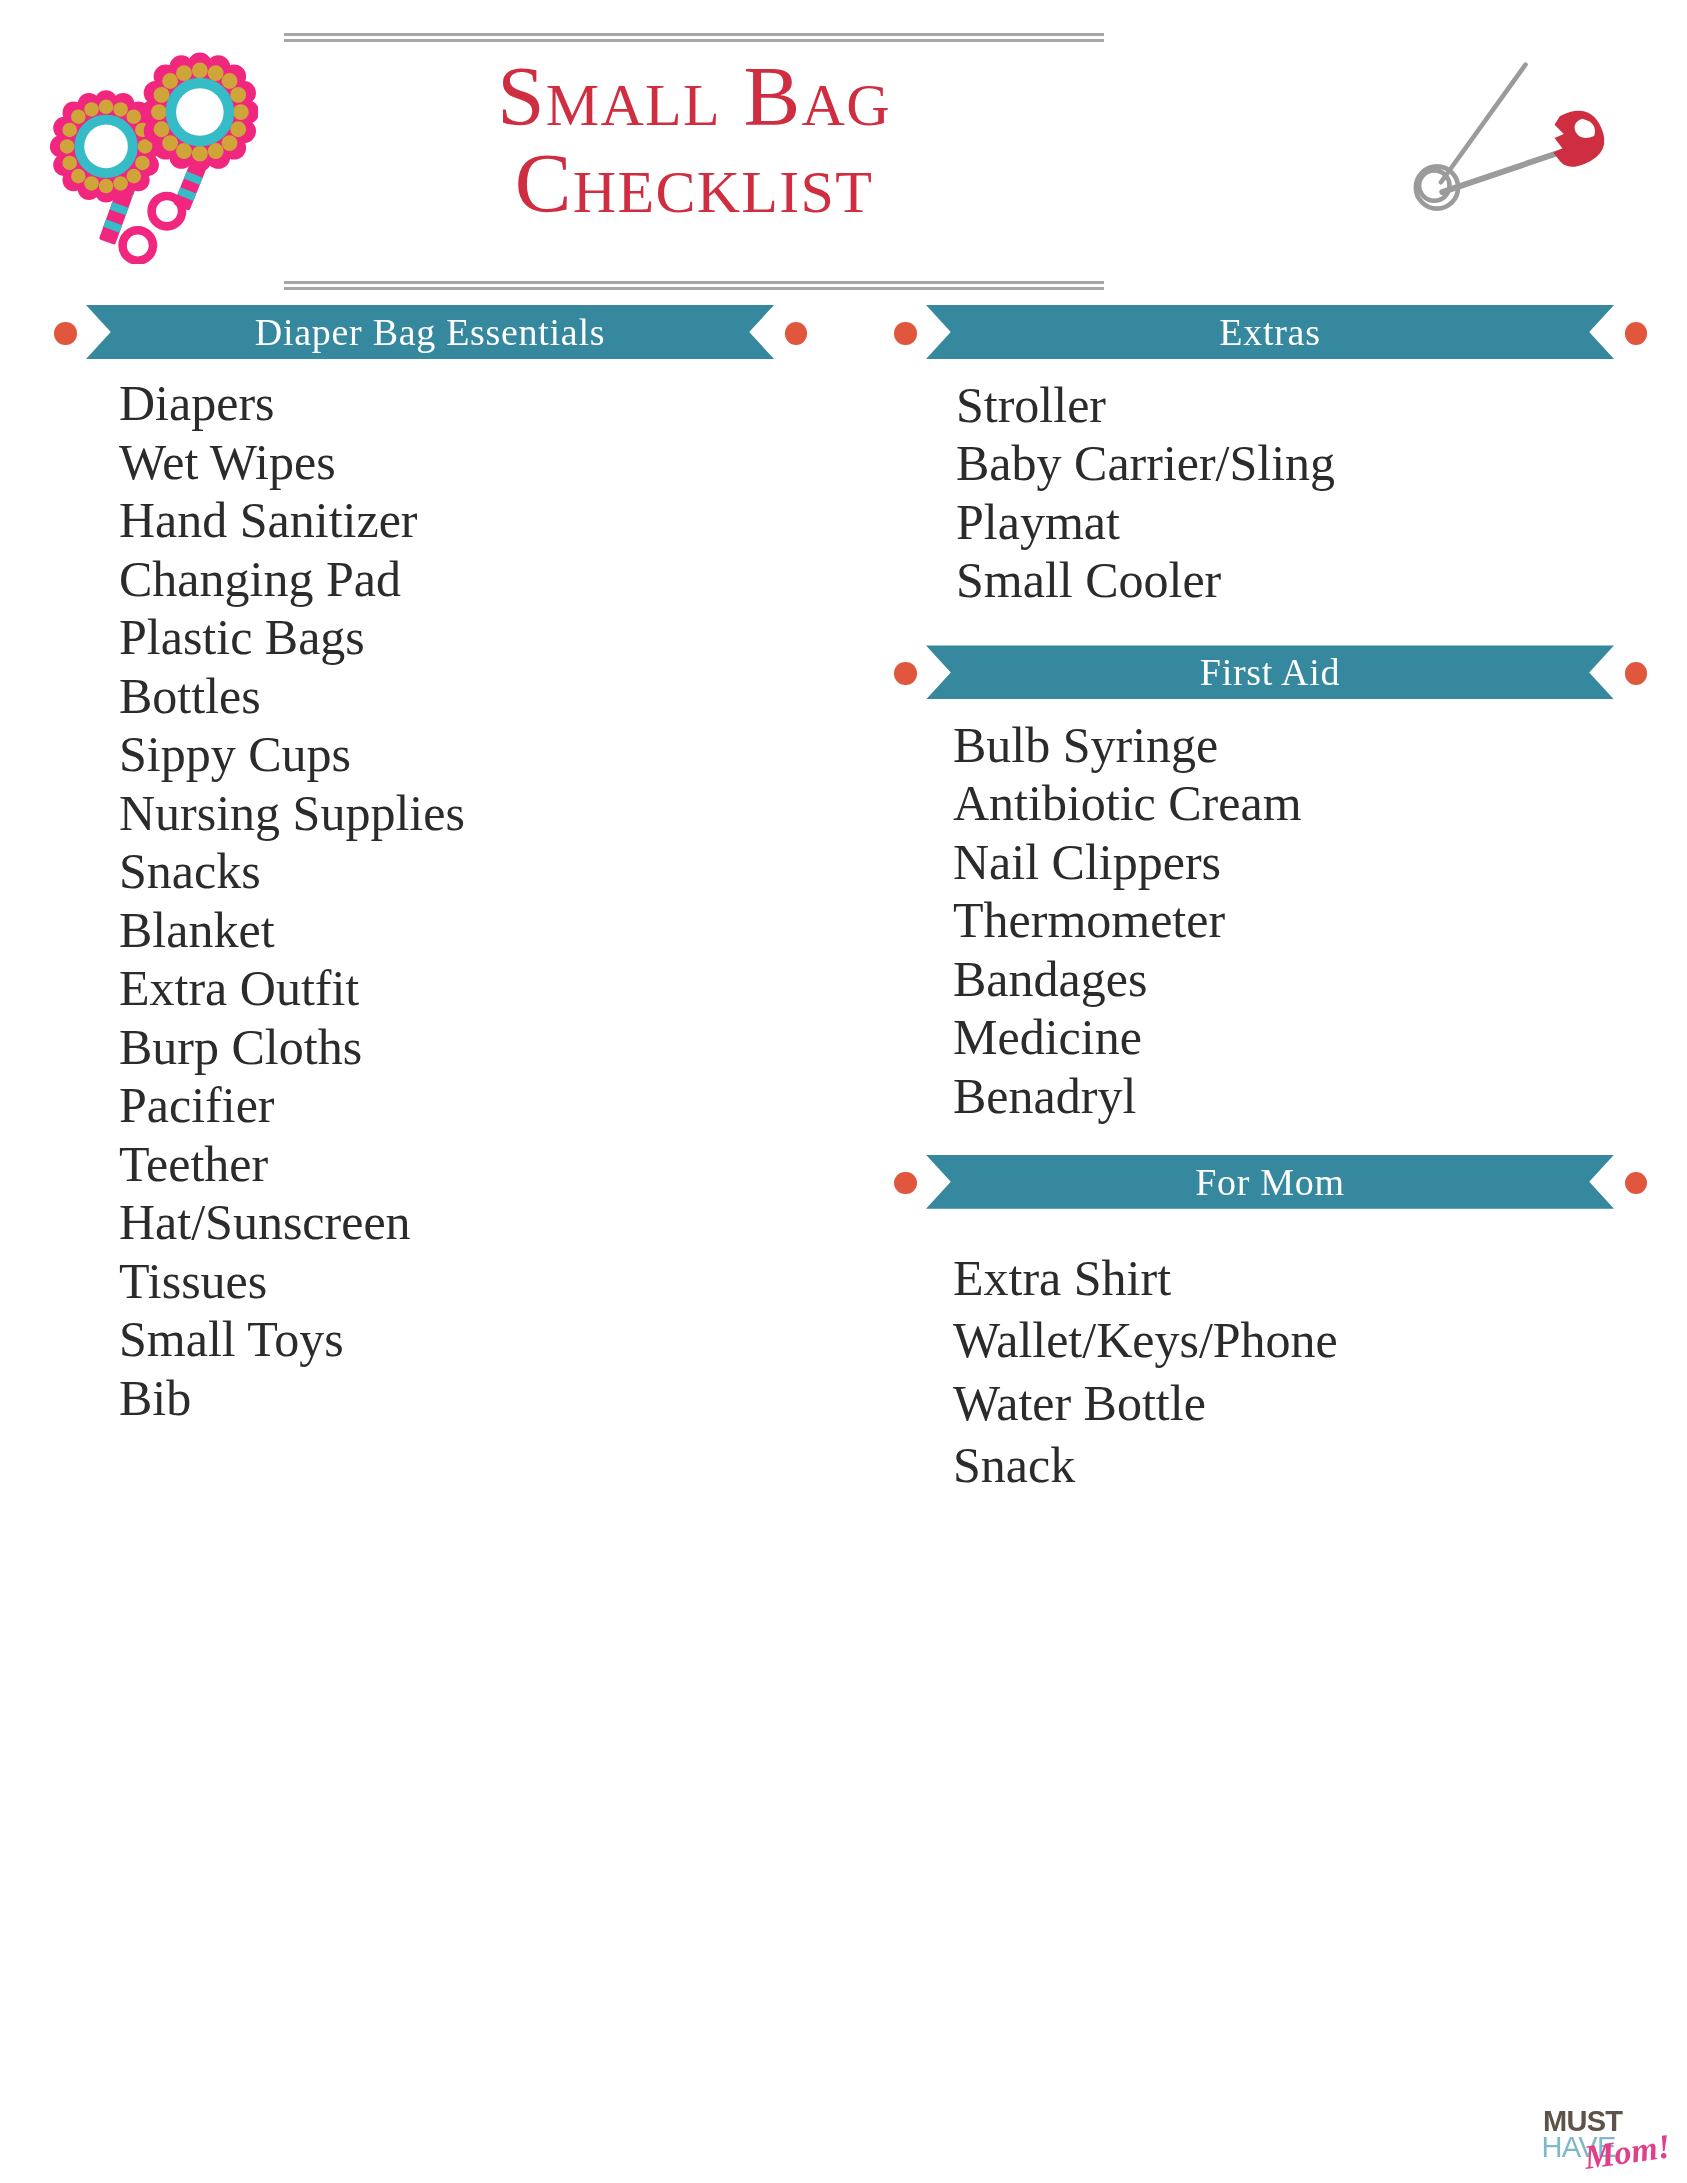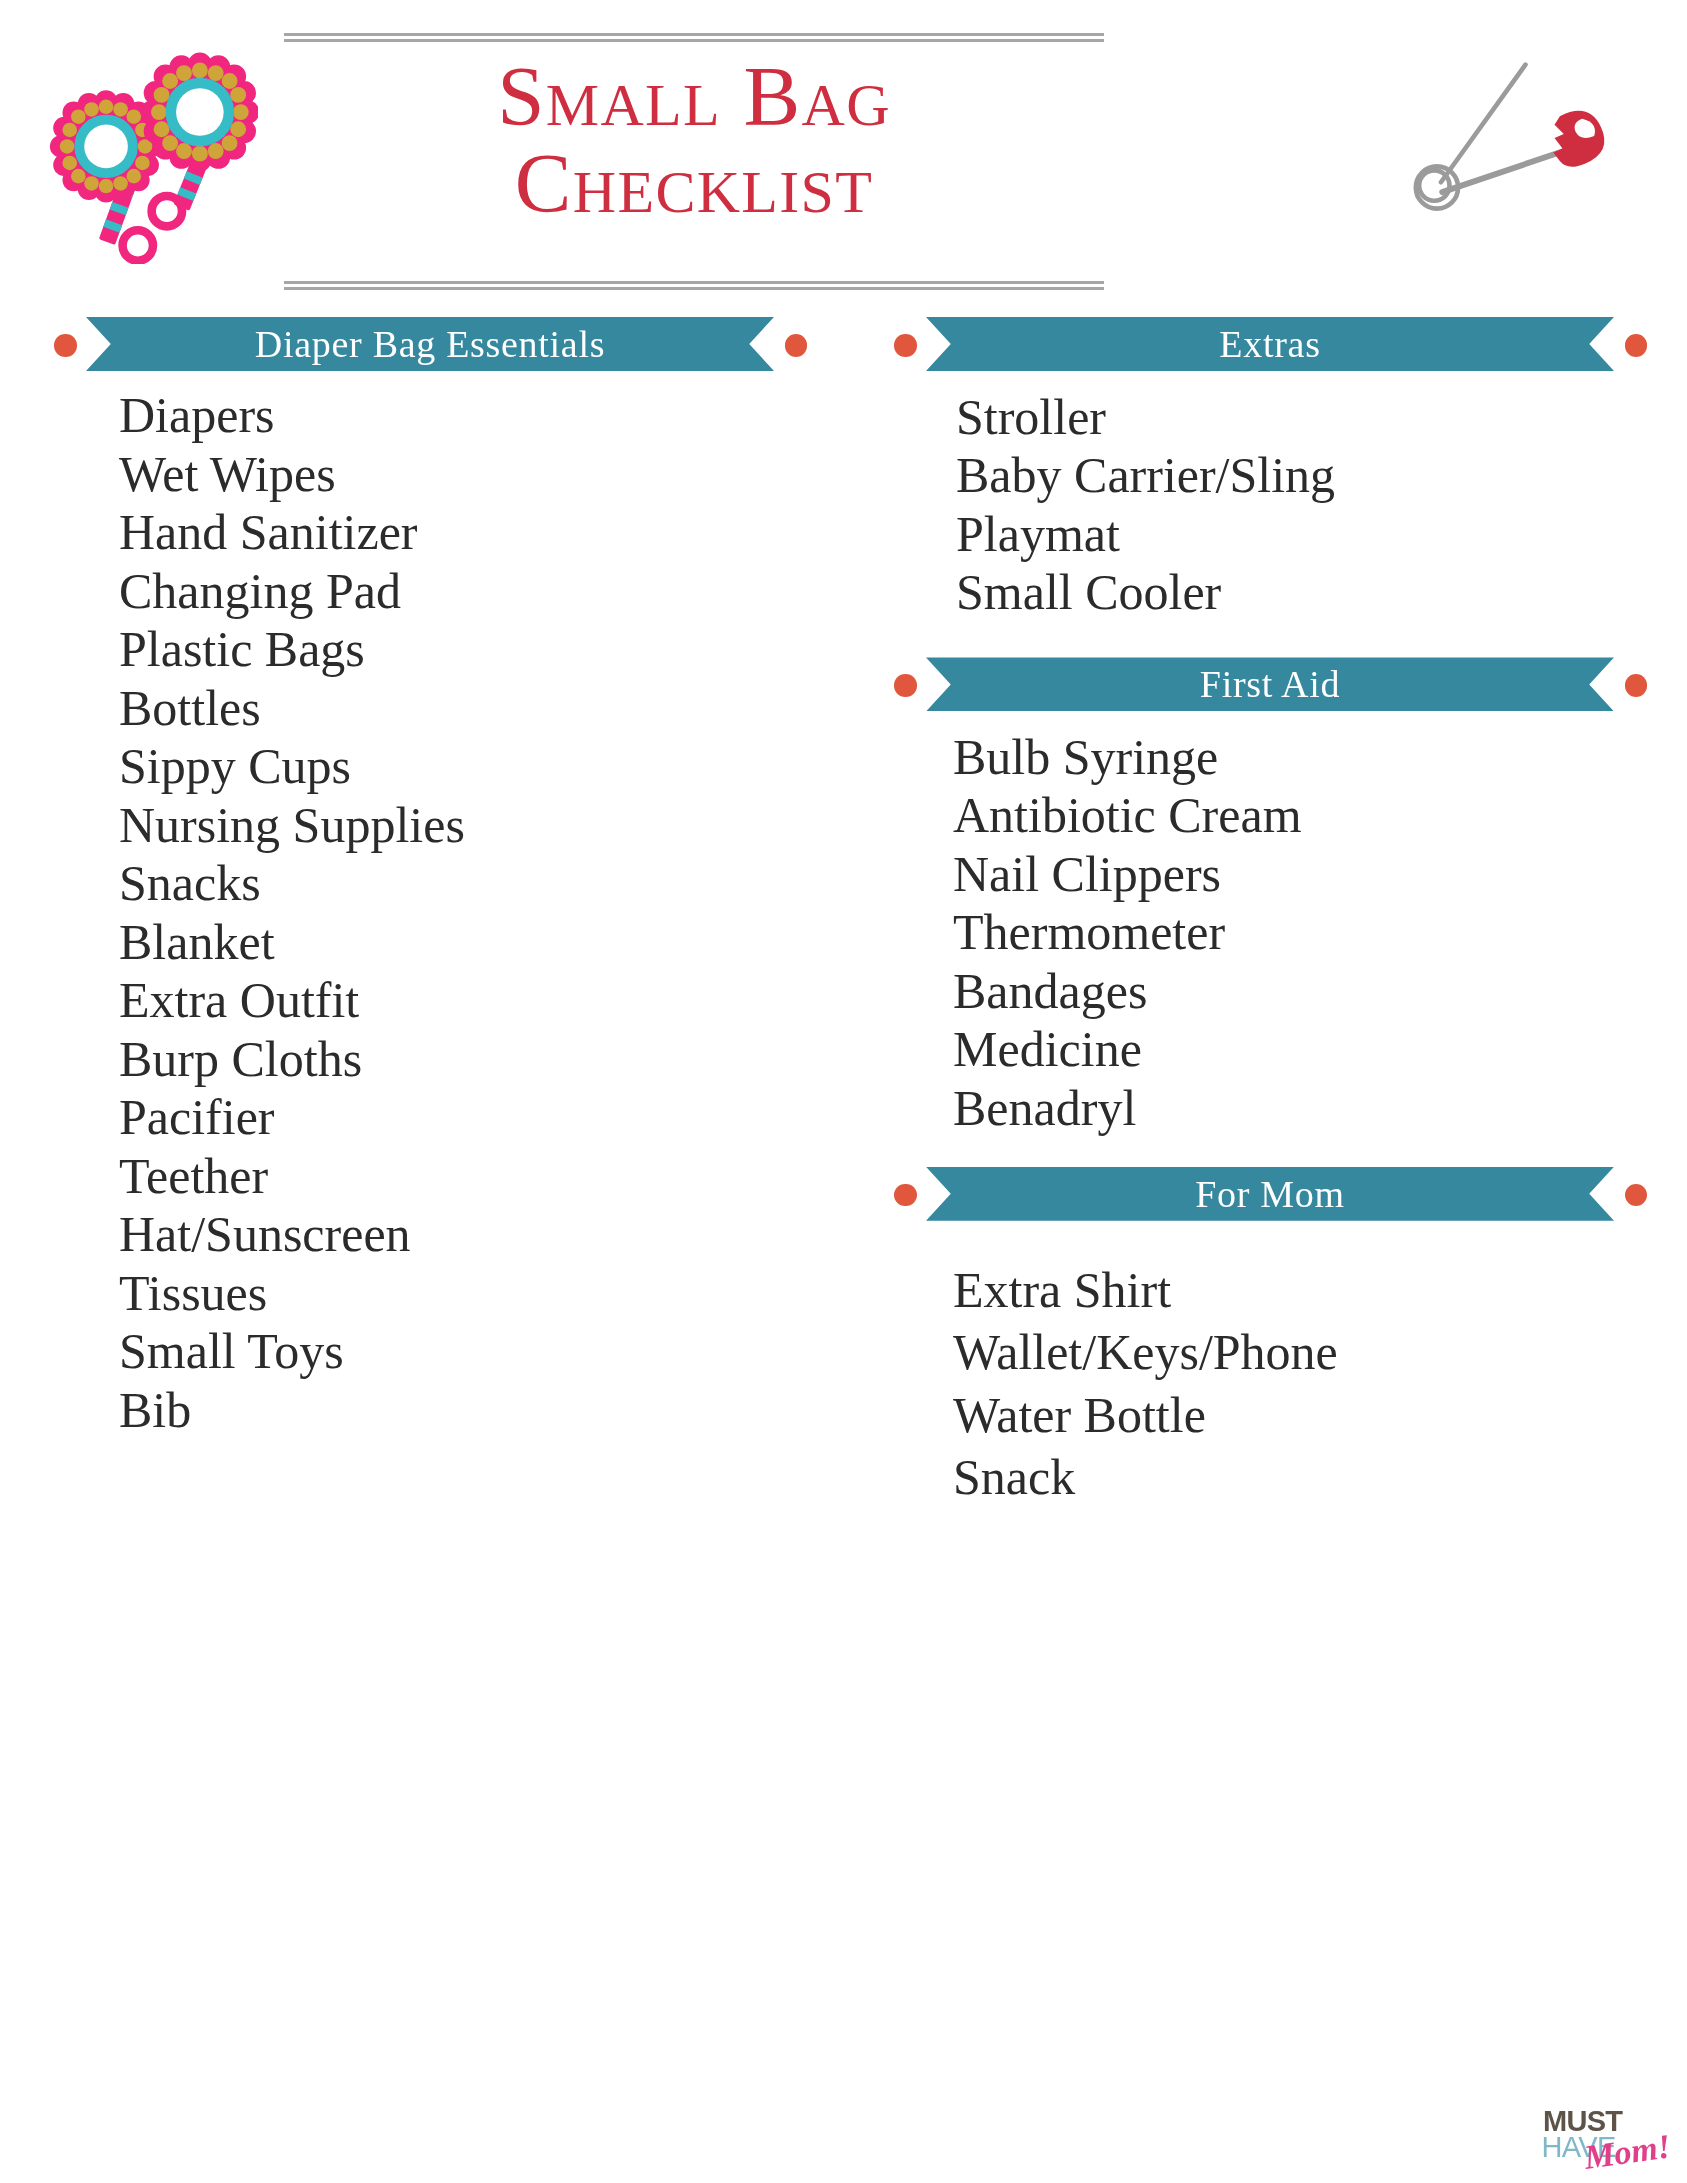--- a/index.html
+++ b/index.html
@@ -36,21 +36,21 @@
     font-weight:400;
   }
 
   
   #rattles{position:absolute;left:40px;top:46px;width:218px;height:218px;}
   
   #safety-pin{position:absolute;left:1396px;top:50px;width:218px;height:172px;}
 
   
   #body-cols{
-    position:absolute;left:0;top:305px;width:1393px;height:1872px;
+    position:absolute;left:0;top:293px;width:1393px;height:1872px;
   }
   .column{position:absolute;top:0;}
   #col-left{left:50px;width:761px;}
   #col-right{left:890px;width:761px;}
 
   
   .section{position:relative;}
   .banner-wrap{
     position:relative;height:76px;width:761px;
   }

